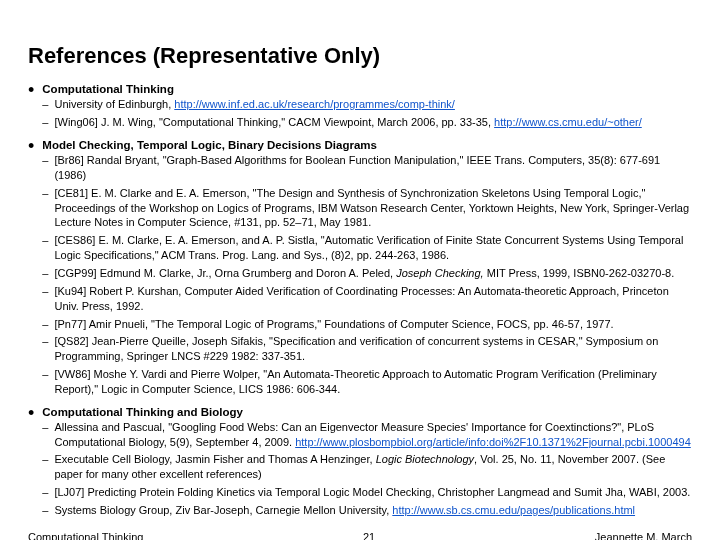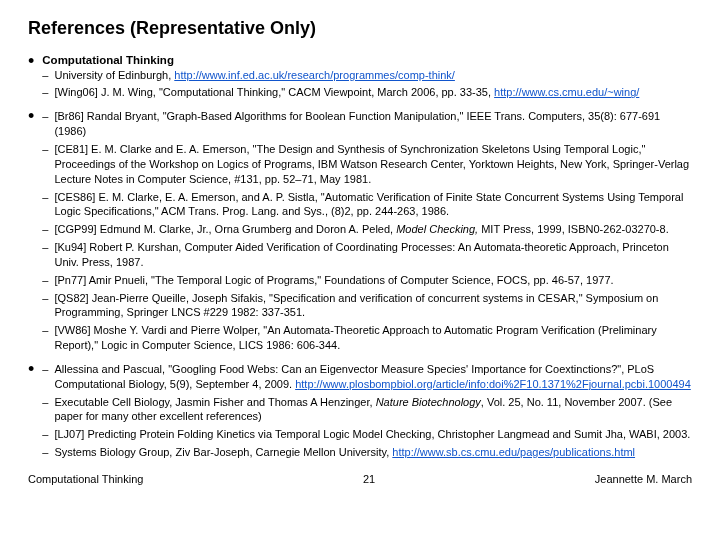--- a/index.html
+++ b/index.html
@@ -6,24 +6,25 @@
     body {
       font-family: Arial, sans-serif;
       font-size: 11px;
       background: #fff;
       color: #000;
       width: 720px;
       min-height: 540px;
       padding: 18px 28px 14px 28px;
     }
     h1 {
-      font-size: 18px;
+      font-size: 22px;
       font-weight: bold;
       margin-bottom: 14px;
       line-height: 1.2;
+      margin-top: 25px;
     }
     .section-title {
       font-weight: bold;
       font-size: 11.5px;
       margin-bottom: 2px;
     }
     .bullet-list {
       list-style: none;
       padding-left: 0;
     }
@@ -81,75 +82,77 @@
       <span class="bullet-dot">•</span>
       <div class="section-content">
         <div class="section-title"><span class="bold">Computational Thinking</span></div>
         <ul class="ref-list">
           <li>
             <span class="dash">–</span>
             <span class="ref-text">University of Edinburgh, <span class="link">http://www.inf.ed.ac.uk/research/programmes/comp-think/</span></span>
           </li>
           <li>
             <span class="dash">–</span>
-            <span class="ref-text">[Wing06] J. M. Wing, "Computational Thinking," CACM Viewpoint, March 2006, pp. 33-35, <span class="link">http://www.cs.cmu.edu/~wing/</span></span>
+            <span class="ref-text">[Wing06] J. M. Wing, "Computational Thinking," CACM Viewpoint, March 2006, pp. 33-35, <span class="link">http://www.cs.cmu.edu/~other/</span></span>
           </li>
         </ul>
       </div>
     </li>
     <li>
       <span class="bullet-dot">•</span>
       <div class="section-content">
+        <div class="section-title"><span class="bold">Model Checking, Temporal Logic, Binary Decisions Diagrams</span></div>
         <ul class="ref-list">
           <li>
             <span class="dash">–</span>
             <span class="ref-text">[Br86] Randal Bryant, "Graph-Based Algorithms for Boolean Function Manipulation," IEEE Trans. Computers, 35(8): 677-691 (1986)</span>
           </li>
           <li>
             <span class="dash">–</span>
             <span class="ref-text">[CE81] E. M. Clarke and E. A. Emerson, "The Design and Synthesis of Synchronization Skeletons Using Temporal Logic," Proceedings of the Workshop on Logics of Programs, IBM Watson Research Center, Yorktown Heights, New York, Springer-Verlag Lecture Notes in Computer Science, #131, pp. 52–71, May 1981.</span>
           </li>
           <li>
             <span class="dash">–</span>
             <span class="ref-text">[CES86] E. M. Clarke, E. A. Emerson, and A. P. Sistla, "Automatic Verification of Finite State Concurrent Systems Using Temporal Logic Specifications," ACM Trans. Prog. Lang. and Sys., (8)2, pp. 244-263, 1986.</span>
           </li>
           <li>
             <span class="dash">–</span>
-            <span class="ref-text">[CGP99] Edmund M. Clarke, Jr., Orna Grumberg and Doron A. Peled, <span class="italic">Model Checking,</span> MIT Press, 1999, ISBN0-262-03270-8.</span>
+            <span class="ref-text">[CGP99] Edmund M. Clarke, Jr., Orna Grumberg and Doron A. Peled, <span class="italic">Joseph Checking,</span> MIT Press, 1999, ISBN0-262-03270-8.</span>
           </li>
           <li>
             <span class="dash">–</span>
-            <span class="ref-text">[Ku94] Robert P. Kurshan, Computer Aided Verification of Coordinating Processes: An Automata-theoretic Approach, Princeton Univ. Press, 1987.</span>
+            <span class="ref-text">[Ku94] Robert P. Kurshan, Computer Aided Verification of Coordinating Processes: An Automata-theoretic Approach, Princeton Univ. Press, 1992.</span>
           </li>
           <li>
             <span class="dash">–</span>
             <span class="ref-text">[Pn77] Amir Pnueli, "The Temporal Logic of Programs," Foundations of Computer Science, FOCS, pp. 46-57, 1977.</span>
           </li>
           <li>
             <span class="dash">–</span>
             <span class="ref-text">[QS82] Jean-Pierre Queille, Joseph Sifakis, "Specification and verification of concurrent systems in CESAR," Symposium on Programming, Springer LNCS #229 1982: 337-351.</span>
           </li>
           <li>
             <span class="dash">–</span>
             <span class="ref-text">[VW86] Moshe Y. Vardi and Pierre Wolper, "An Automata-Theoretic Approach to Automatic Program Verification (Preliminary Report)," Logic in Computer Science, LICS 1986: 606-344.</span>
           </li>
         </ul>
       </div>
     </li>
     <li>
       <span class="bullet-dot">•</span>
       <div class="section-content">
+        <div class="section-title"><span class="bold">Computational Thinking</span> and Biology</div>
         <ul class="ref-list">
           <li>
             <span class="dash">–</span>
             <span class="ref-text">Allessina and Pascual, "Googling Food Webs: Can an Eigenvector Measure Species' Importance for Coextinctions?", PLoS Computational Biology, 5(9), September 4, 2009. <span class="link">http://www.plosbompbiol.org/article/info:doi%2F10.1371%2Fjournal.pcbi.1000494</span></span>
           </li>
           <li>
             <span class="dash">–</span>
-            <span class="ref-text">Executable Cell Biology, Jasmin Fisher and Thomas A Henzinger, <span class="italic">Nature Biotechnology</span>, Vol. 25, No. 11, November 2007. (See paper for many other excellent references)</span>
+            <span class="ref-text">Executable Cell Biology, Jasmin Fisher and Thomas A Henzinger, <span class="italic">Logic Biotechnology</span>, Vol. 25, No. 11, November 2007. (See paper for many other excellent references)</span>
           </li>
           <li>
             <span class="dash">–</span>
             <span class="ref-text">[LJ07] Predicting Protein Folding Kinetics via Temporal Logic Model Checking, Christopher Langmead and Sumit Jha, WABI, 2003.</span>
           </li>
           <li>
             <span class="dash">–</span>
             <span class="ref-text">Systems Biology Group, Ziv Bar-Joseph, Carnegie Mellon University, <span class="link">http://www.sb.cs.cmu.edu/pages/publications.html</span></span>
           </li>
         </ul>

